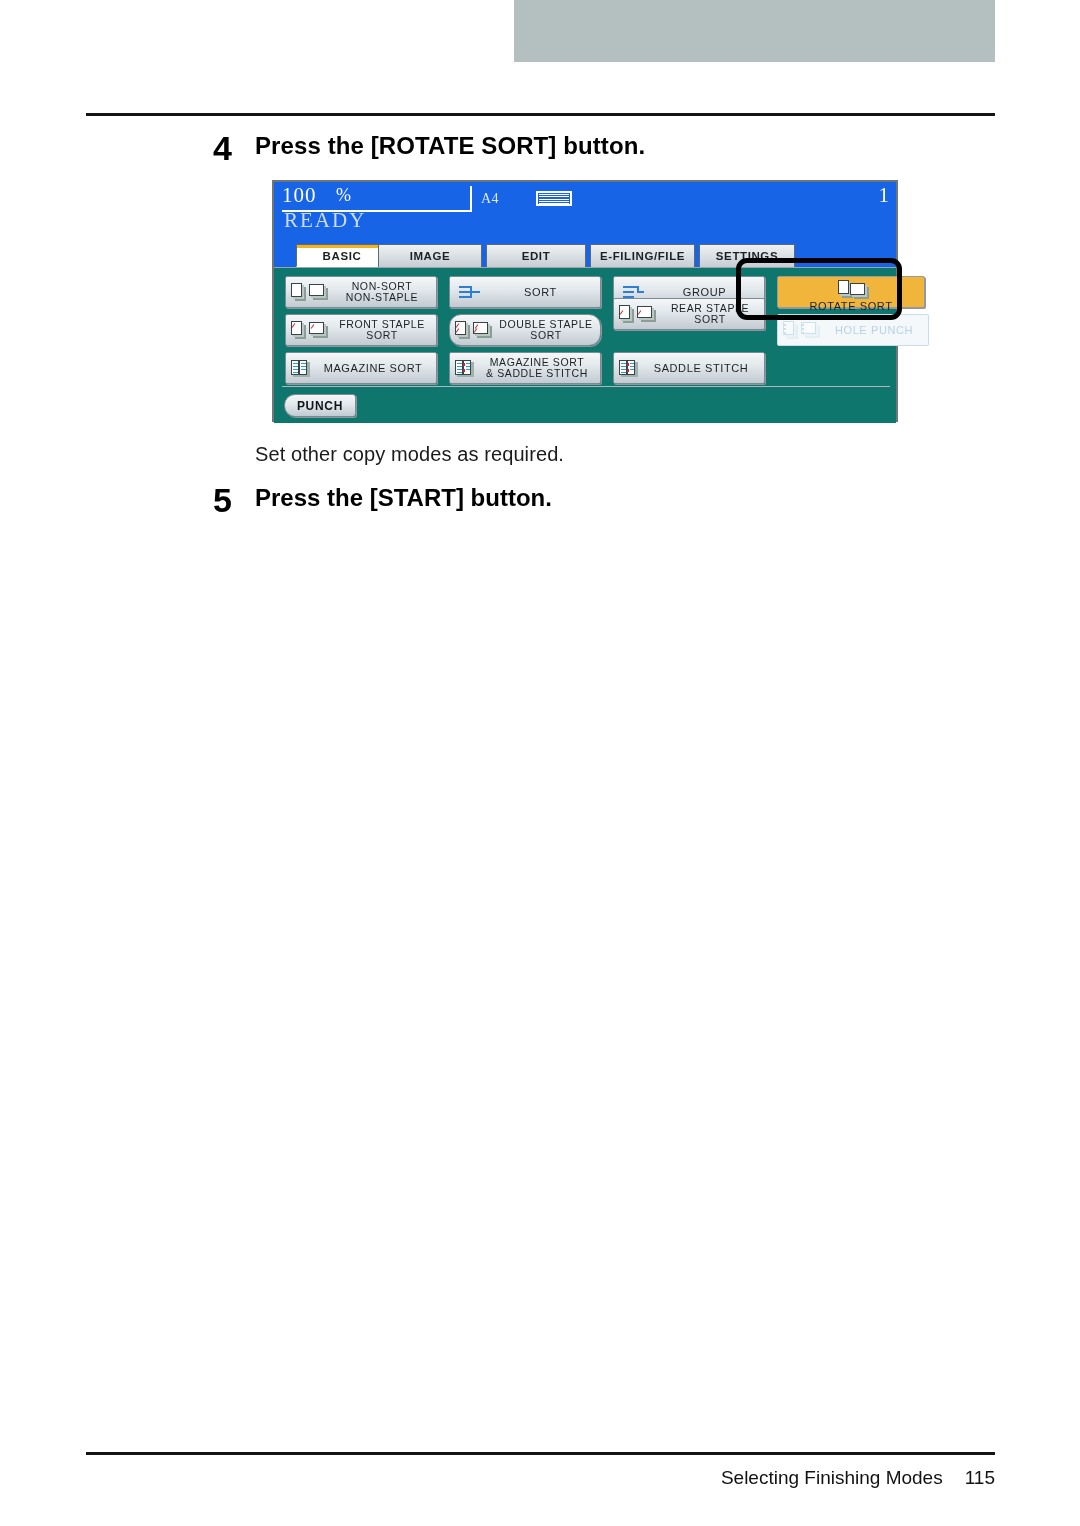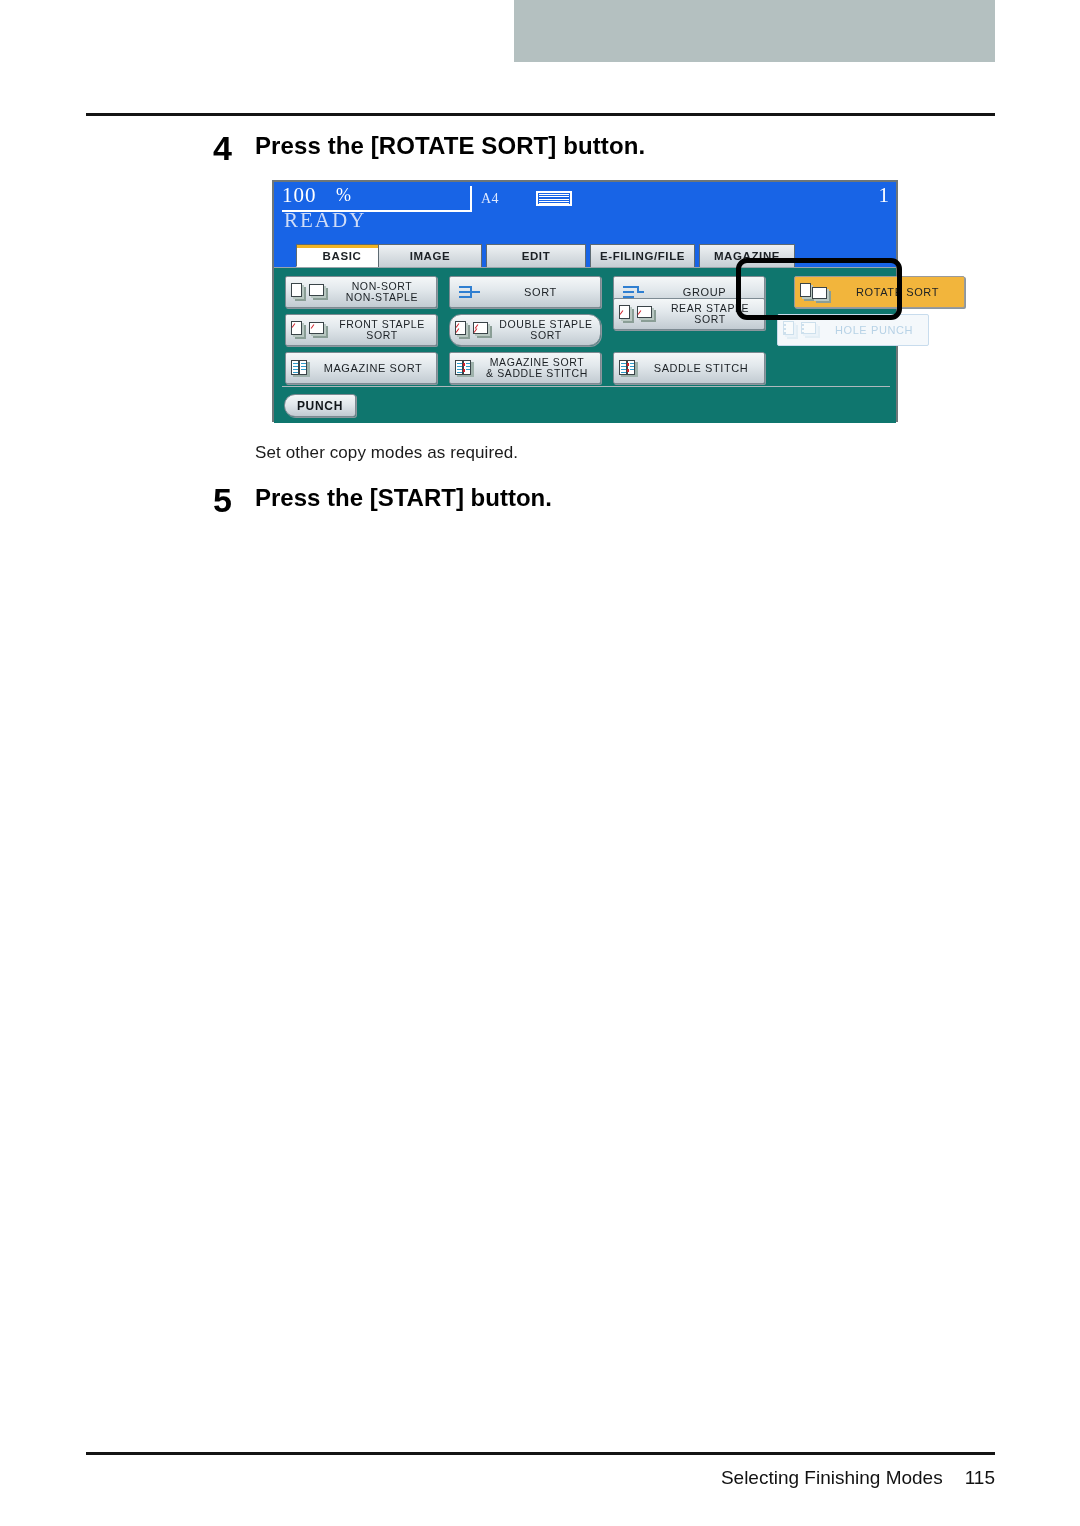--- a/index.html
+++ b/index.html
@@ -167,21 +167,21 @@
     position:absolute;left:10px;top:126px;width:72px;height:23px;
     background:linear-gradient(#f4f7f8 0%,#e2e8ec 45%,#c2cbd2 100%);
     border:1px solid #7d8a92;border-radius:11px 3px 3px 11px;
     box-shadow:1px 1px 0 #8b979e;box-sizing:border-box;
     display:flex;align-items:center;justify-content:center;
     font-size:12px;font-weight:bold;letter-spacing:0.7px;color:#11161a;
   }
 
   
   #caption{
-    position:absolute;left:255px;top:443px;font-size:17px;color:#1b1b1b;
+    position:absolute;left:255px;top:443px;font-size:20px;color:#1b1b1b;
     letter-spacing:0.1px;
     text-align:right;
   }
 
   
   #step5{
     position:absolute;left:213px;top:483px;width:700px;
     display:flex;align-items:flex-start;
   }
   #step5 .num{
@@ -230,21 +230,21 @@
         <i></i>
     </div>
     <div id="ready-txt">READY</div>
   </div>
 
   <div id="tabrow">
     <div class="tab active" style="left:22px;width:92px;">BASIC</div>
     <div class="tab" style="left:104px;width:104px;">IMAGE</div>
     <div class="tab" style="left:212px;width:100px;">EDIT</div>
     <div class="tab" style="left:316px;width:105px;">E-FILING/FILE</div>
-    <div class="tab" style="left:425px;width:96px;">MAGAZINE</div>
+    <div class="tab" style="left:425px;width:96px;">SETTINGS</div>
   </div>
 
   <div id="tabpanel">
 
     <div class="btn" style="left:11px;top:8px;width:152px;">
       <div class="icons">
         <div class="paper">
             <div class="sh2"></div>
             <div class="sh1"></div>
             <div class="pg"></div>
@@ -275,21 +275,21 @@
       <div class="lineicon">
         <b style="left:0;top:2px;width:16px;height:2px;"></b>
         <b style="left:0;top:7px;width:11px;height:2px;"></b>
         <b style="left:0;top:12px;width:11px;height:2px;"></b>
         <b style="left:14px;top:2px;width:2px;height:7px;"></b>
         <b style="left:14px;top:7px;width:7px;height:2px;"></b>
       </div>
       <div class="lbl">GROUP</div>
     </div>
 
-    <div class="btn sel" style="left:520px;top:8px;width:171px;">
+    <div class="btn sel" style="left:503px;top:8px;width:148px;flex-direction:column;">
       <div class="icons">
         <div class="paper">
             <div class="sh2"></div>
             <div class="sh1"></div>
             <div class="pg"></div>
           </div>
         <div class="paper wide" style="margin-left:-6px;margin-top:5px;">
             <div class="sh2"></div>
             <div class="sh1"></div>
             <div class="pg"></div>

